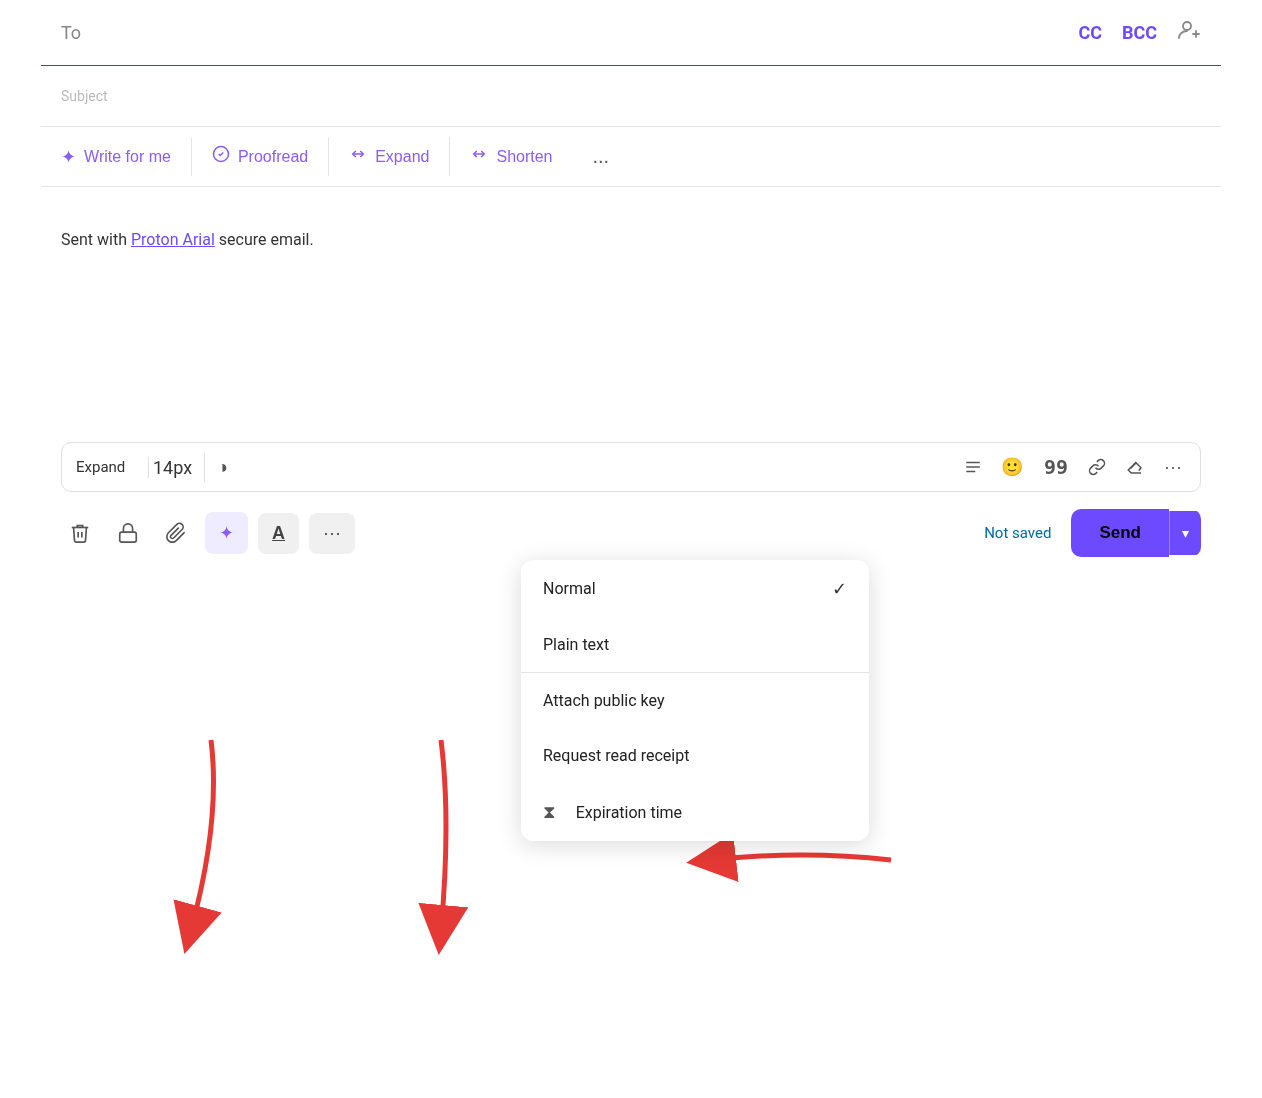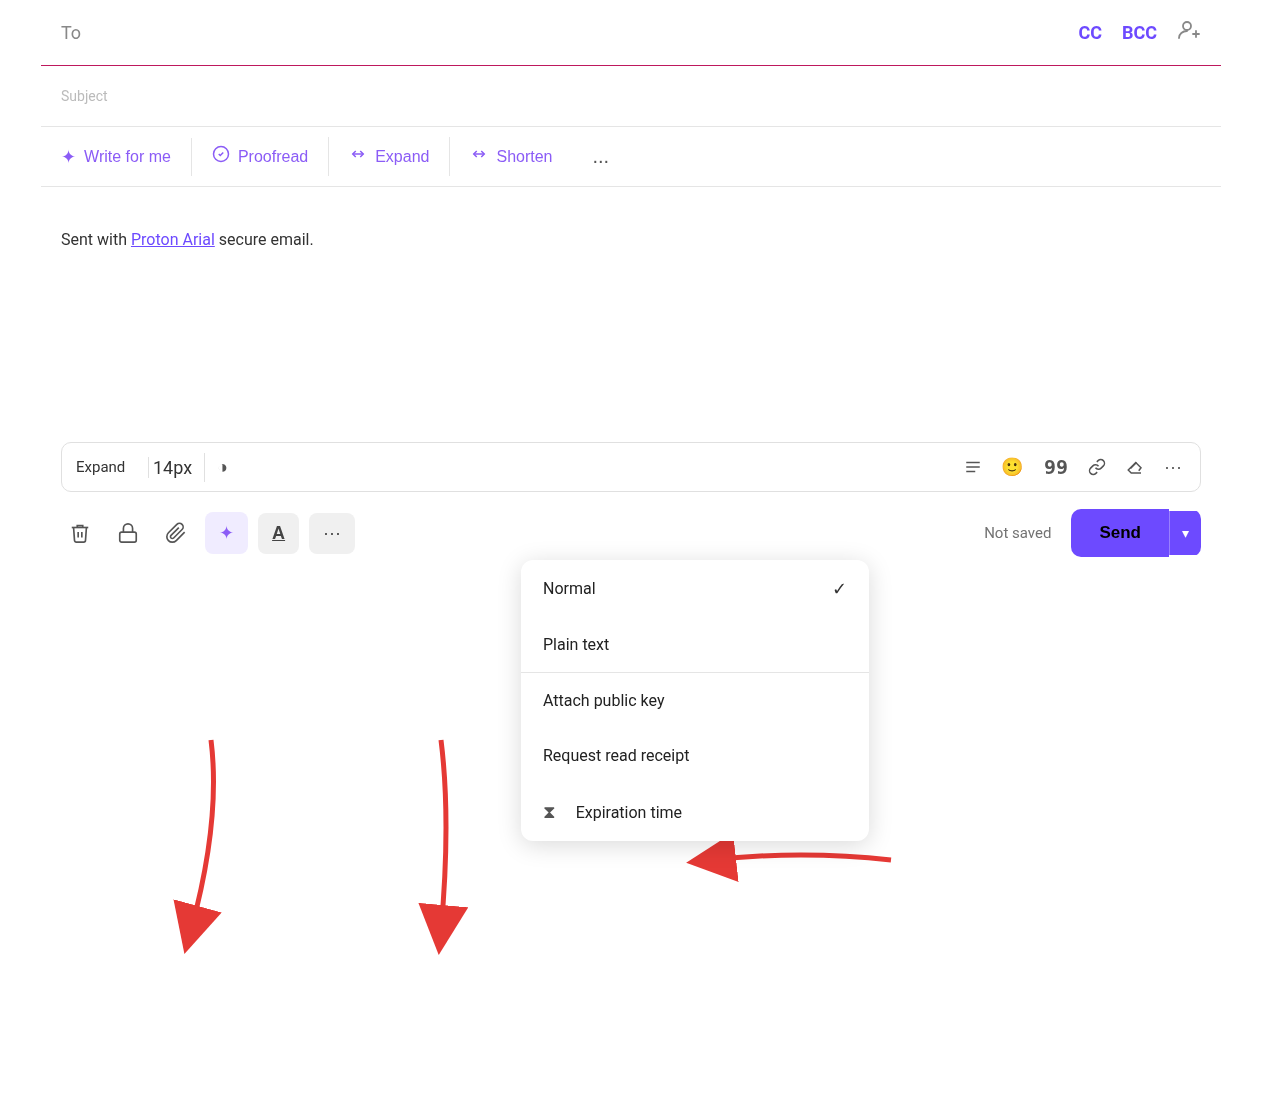--- a/index.html
+++ b/index.html
@@ -232,21 +232,21 @@
       border: none;
       border-radius: 8px;
       padding: 10px 14px;
       cursor: pointer;
       font-size: 18px;
       color: #444;
     }
     .not-saved {
       flex: 1;
       text-align: right;
-      color: #737373;
+      color: #0369a1;
       font-size: 15px;
       margin-right: 10px;
     }
     .send-btn-group {
       display: flex;
       align-items: center;
       border-radius: 10px;
       overflow: hidden;
     }
     .send-btn {

